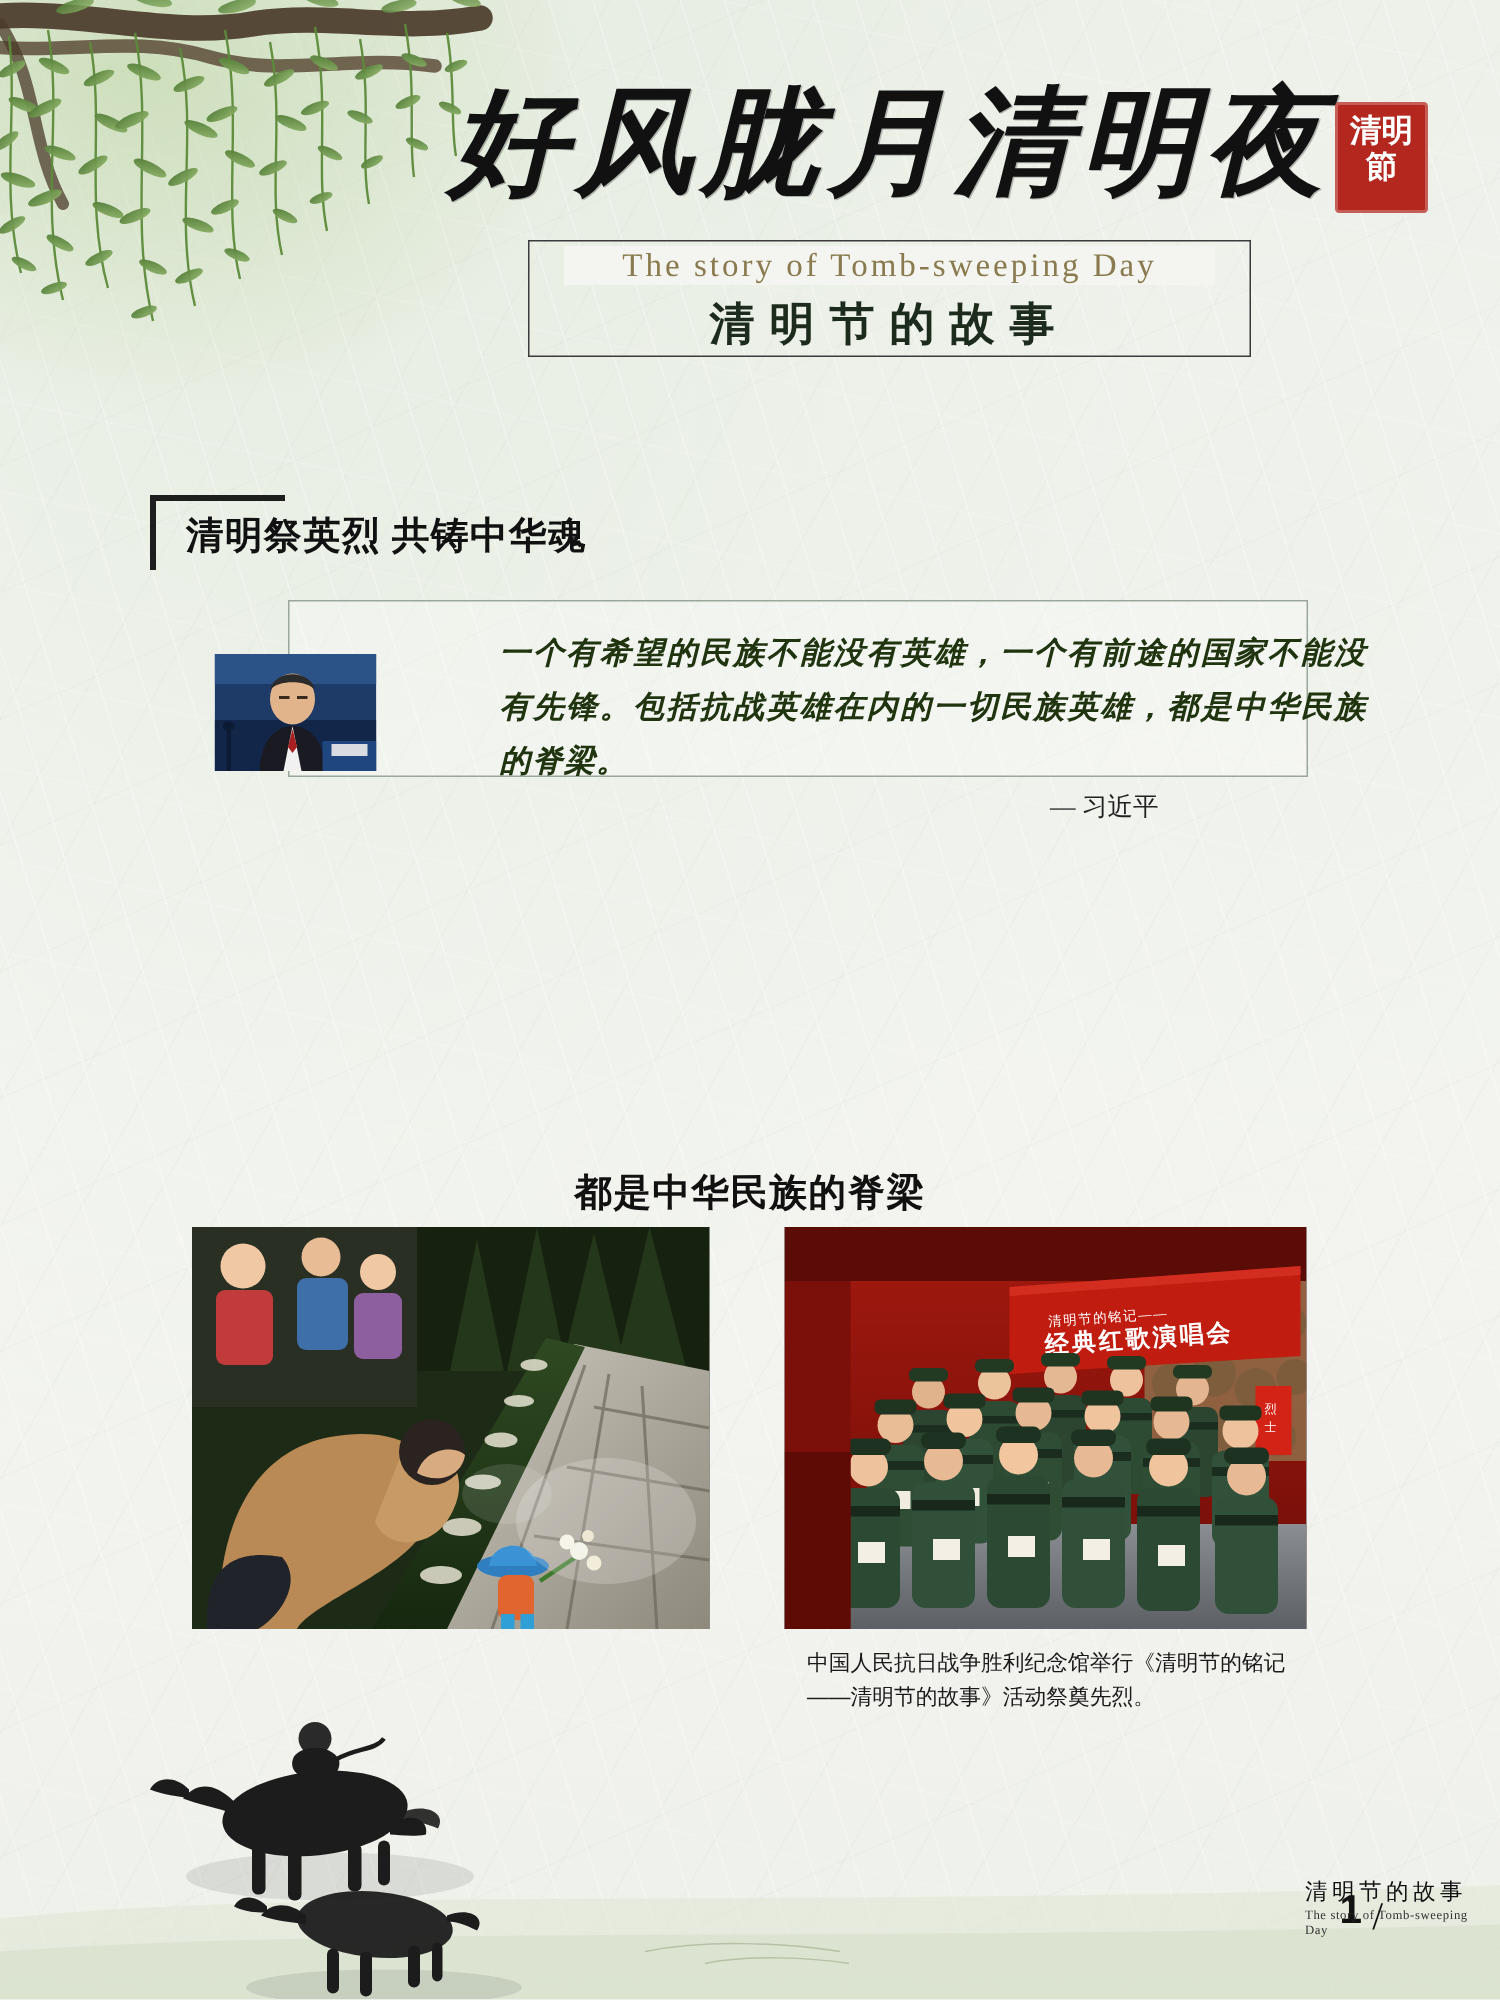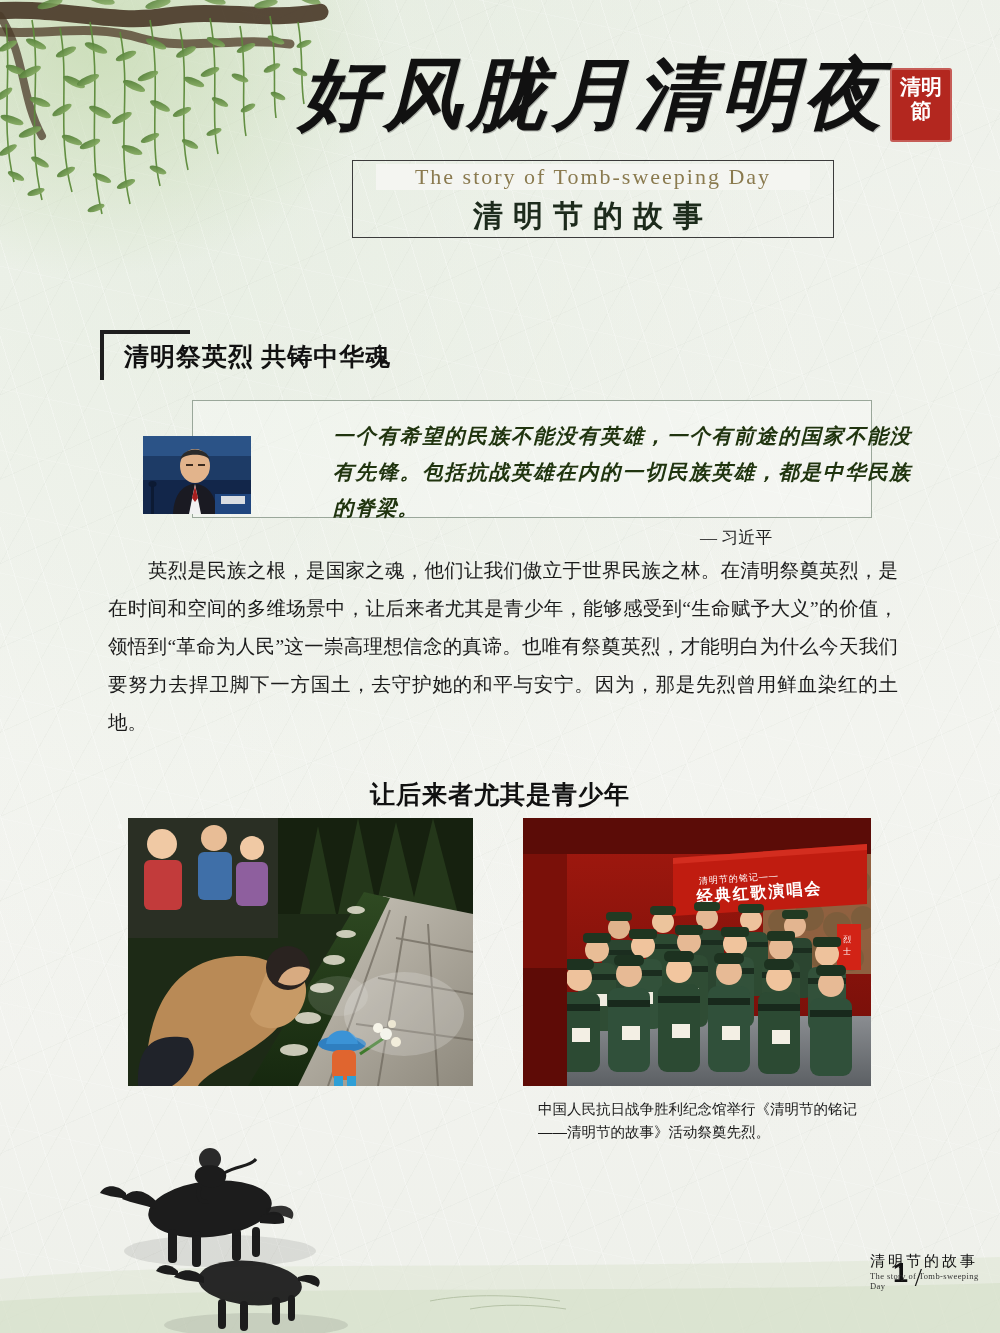--- a/index.html
+++ b/index.html
@@ -334,23 +334,22 @@
       <path d="M52 50 L 49 62 L 52 66 L 55 62 Z" fill="#a81f1f"></path>
 
       <rect x="72" y="58" width="36" height="20" fill="#20467f"></rect>
       <rect x="78" y="60" width="24" height="8" fill="#d9dde2"></rect>
     </svg>
   </div>
 
   <div class="quote-text">一个有希望的民族不能没有英雄，一个有前途的国家不能没有先锋。包括抗战英雄在内的一切民族英雄，都是中华民族的脊梁。</div>
   <div class="quote-author">— 习近平</div>
 
-  <div class="body-copy">英烈是民族之根，是国家之魂，他们让我们傲立于世界民族之林。在清明祭奠英烈，是在时间和空间的多维场景中，让后来者尤其是青少年，能够感受到“生命赋予大义”的价值，领悟到“革命为人民”这一崇高理想信念的真谛。也唯有祭奠英烈，才能明白为什么今天我们要努力去捍卫脚下一方国土，去守护她的和平与安宁。因为，那是先烈曾用鲜血染红的土地。</div>
-
-  <div class="gallery-title">让后来者尤其是青少年</div>
+
+  <div class="gallery-title">都是中华民族的脊梁</div>
 
   <div class="photo" id="photo-left">
     <svg viewBox="0 0 345 268" width="345" height="268">
       <defs>
         <linearGradient id="walk" x1="0" y1="0" x2="1" y2="1">
           <stop offset="0" stop-color="#cfcabf"></stop>
           <stop offset="1" stop-color="#8e897d"></stop>
         </linearGradient>
         <linearGradient id="hedge" x1="0" y1="0" x2="0" y2="1">
           <stop offset="0" stop-color="#2f4a22"></stop>

